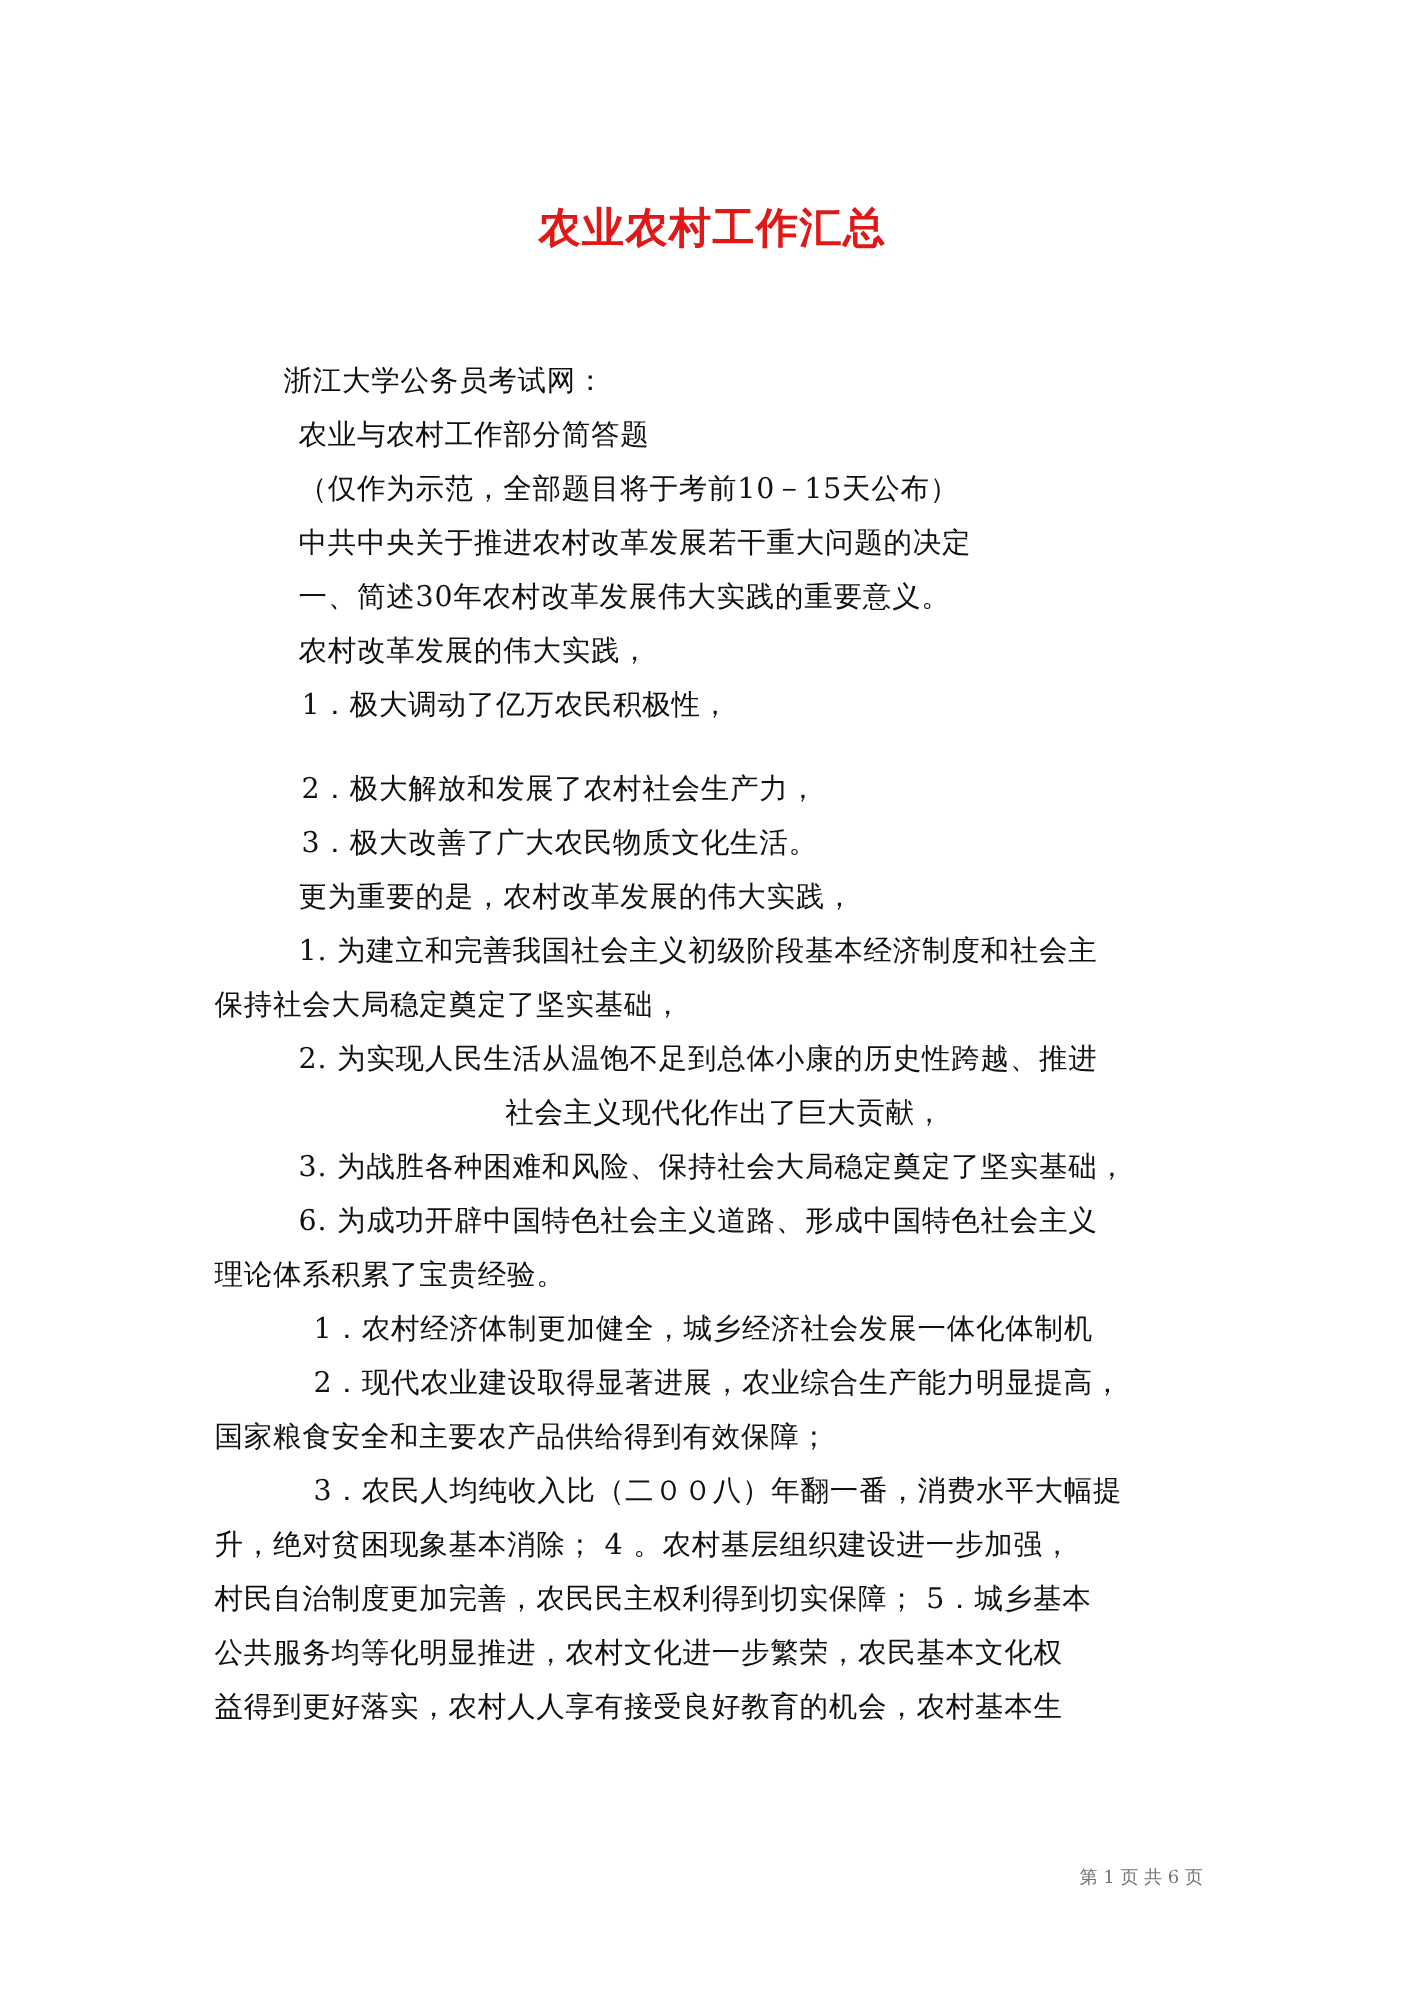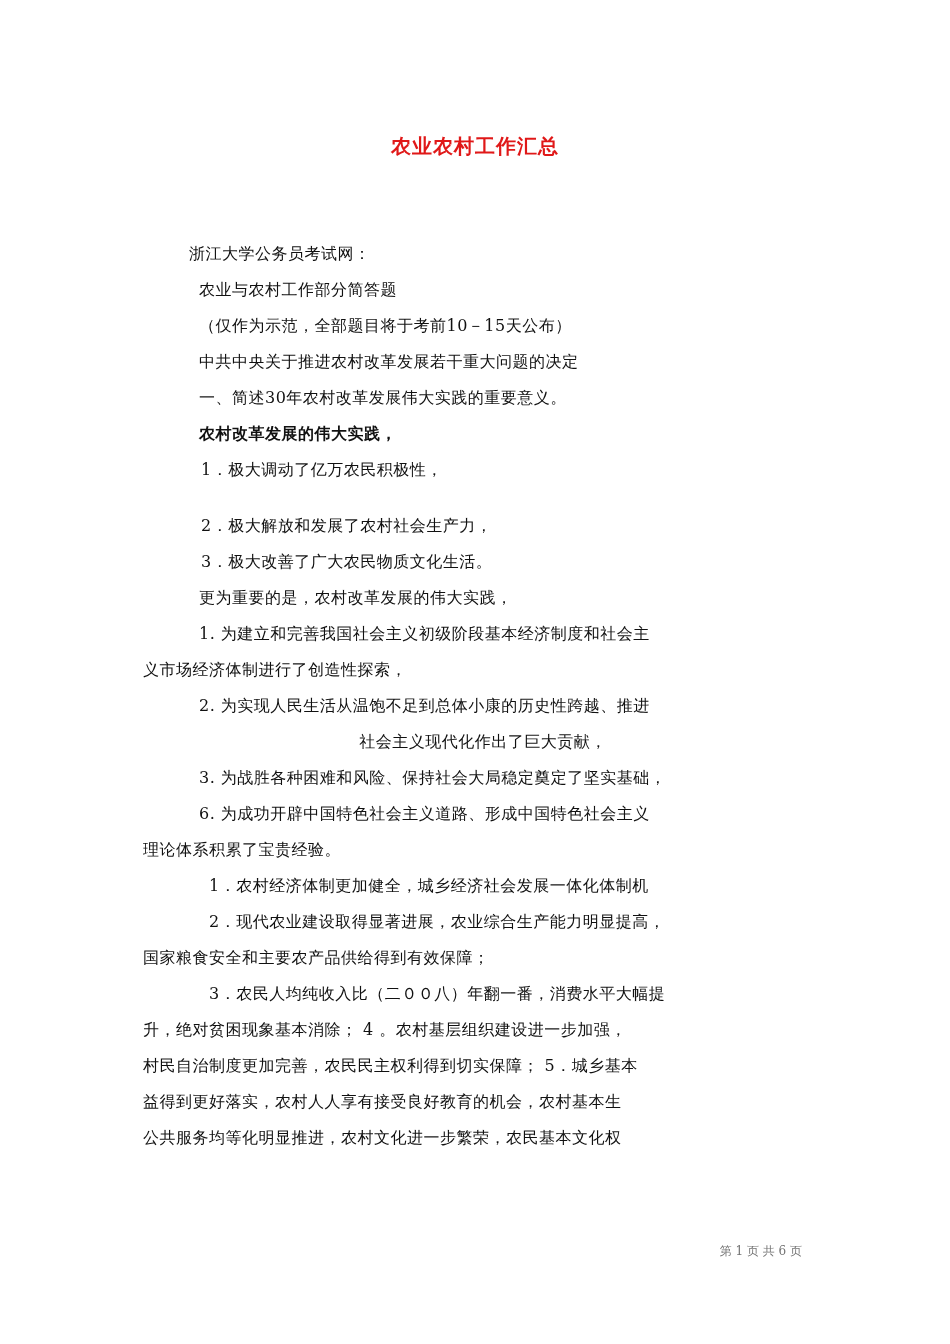--- a/index.html
+++ b/index.html
@@ -16,34 +16,34 @@
     color: #111111;
   }
   .title {
     position: absolute;
     left: 0;
     width: 950px;
     top: 133px;
     text-align: center;
     font-family: Liberation Serif, serif;
     font-weight: bold;
-    font-size: 20px;
+    font-size: 28px;
     color: #e01818;
     letter-spacing: 1px;
   }
   .body-text {
     position: absolute;
     left: 143px;
     top: 236px;
     width: 680px;
   }
   .line {
     height: 36px;
     line-height: 36px;
-    font-size: 16px;
+    font-size: 19px;
     white-space: nowrap;
     letter-spacing: 0.5px;
   }
   .footer {
     position: absolute;
     right: 148px;
     top: 1243px;
     font-size: 12px;
     color: #737373;
   }
@@ -52,35 +52,35 @@
 <body>
 
 <div class="title">农业农村工作汇总</div>
 
 <div class="body-text" id="body-text">
     <div class="line" style="padding-left: 46px;">浙江大学公务员考试网：</div>
     <div class="line" style="padding-left: 56px;">农业与农村工作部分简答题</div>
     <div class="line" style="padding-left: 56px;">（仅作为示范，全部题目将于考前10－15天公布）</div>
     <div class="line" style="padding-left: 56px;">中共中央关于推进农村改革发展若干重大问题的决定</div>
     <div class="line" style="padding-left: 56px;">一、简述30年农村改革发展伟大实践的重要意义。</div>
-    <div class="line" style="padding-left: 56px; font-weight: bold;">农村改革发展的伟大实践，</div>
+    <div class="line" style="padding-left: 56px;">农村改革发展的伟大实践，</div>
     <div class="line" style="padding-left: 58px;">1．极大调动了亿万农民积极性，</div>
     <div class="line" style="padding-left: 58px; margin-top: 20px;">2．极大解放和发展了农村社会生产力，</div>
     <div class="line" style="padding-left: 58px;">3．极大改善了广大农民物质文化生活。</div>
     <div class="line" style="padding-left: 56px;">更为重要的是，农村改革发展的伟大实践，</div>
     <div class="line" style="padding-left: 56px;">1. 为建立和完善我国社会主义初级阶段基本经济制度和社会主</div>
-    <div class="line" style="padding-left: 0px;">义市场经济体制进行了创造性探索，</div>
+    <div class="line" style="padding-left: 0px;">保持社会大局稳定奠定了坚实基础，</div>
     <div class="line" style="padding-left: 56px;">2. 为实现人民生活从温饱不足到总体小康的历史性跨越、推进</div>
     <div class="line" style="padding-left: 0px; text-align: center;">社会主义现代化作出了巨大贡献，</div>
     <div class="line" style="padding-left: 56px;">3. 为战胜各种困难和风险、保持社会大局稳定奠定了坚实基础，</div>
     <div class="line" style="padding-left: 56px;">6. 为成功开辟中国特色社会主义道路、形成中国特色社会主义</div>
     <div class="line" style="padding-left: 0px;">理论体系积累了宝贵经验。</div>
     <div class="line" style="padding-left: 66px;">1．农村经济体制更加健全，城乡经济社会发展一体化体制机</div>
     <div class="line" style="padding-left: 66px;">2．现代农业建设取得显著进展，农业综合生产能力明显提高，</div>
     <div class="line" style="padding-left: 0px;">国家粮食安全和主要农产品供给得到有效保障；</div>
     <div class="line" style="padding-left: 66px;">3．农民人均纯收入比（二００八）年翻一番，消费水平大幅提</div>
     <div class="line" style="padding-left: 0px;">升，绝对贫困现象基本消除； 4 。农村基层组织建设进一步加强，</div>
     <div class="line" style="padding-left: 0px;">村民自治制度更加完善，农民民主权利得到切实保障； 5．城乡基本</div>
+    <div class="line" style="padding-left: 0px;">公共服务均等化明显推进，农村文化进一步繁荣，农民基本文化权</div>
     <div class="line" style="padding-left: 0px;">益得到更好落实，农村人人享有接受良好教育的机会，农村基本生</div>
-    <div class="line" style="padding-left: 0px;">公共服务均等化明显推进，农村文化进一步繁荣，农民基本文化权</div>
   </div>
 
 <div class="footer">第 1 页 共 6 页</div>
 
 </body></html>

